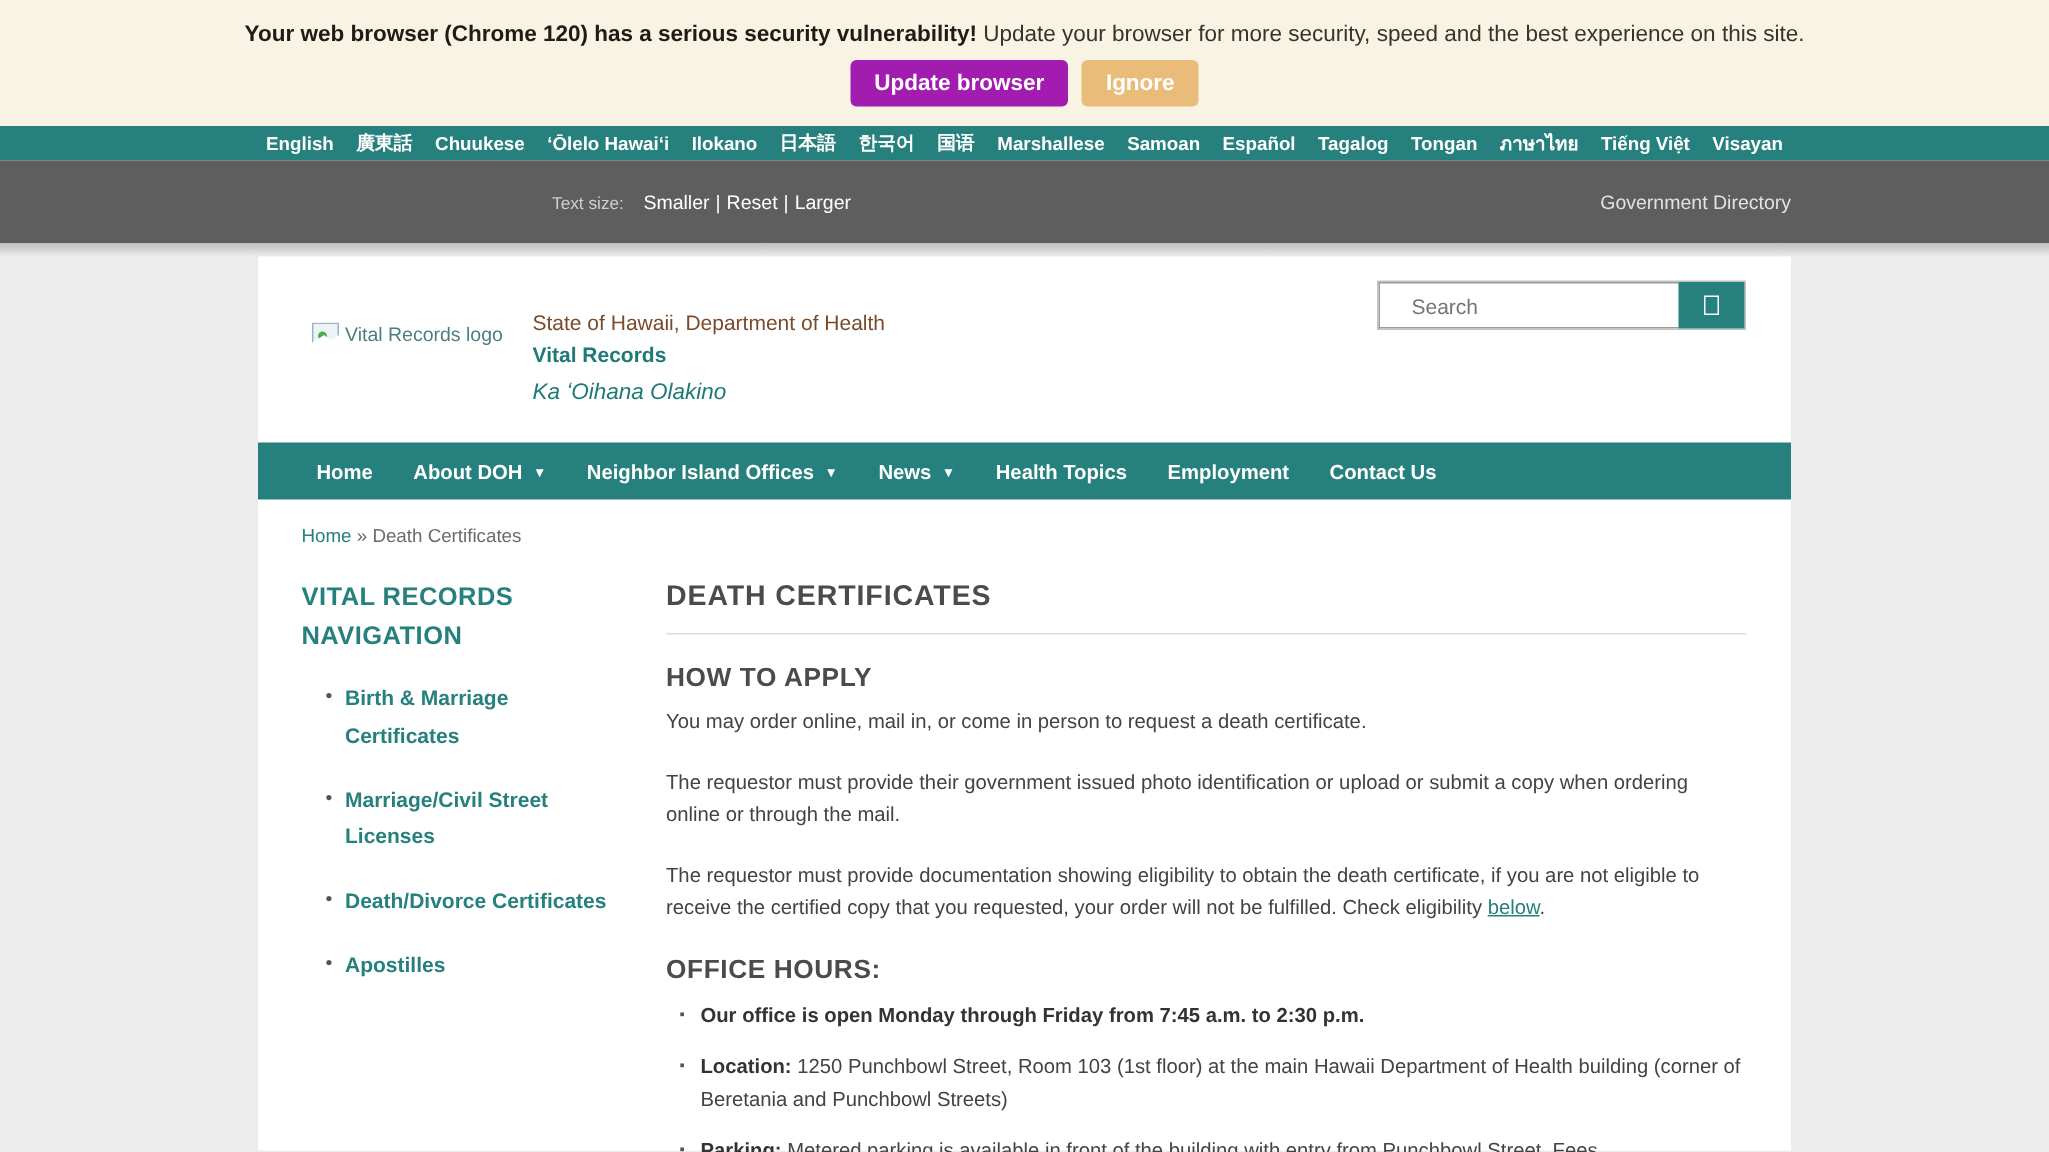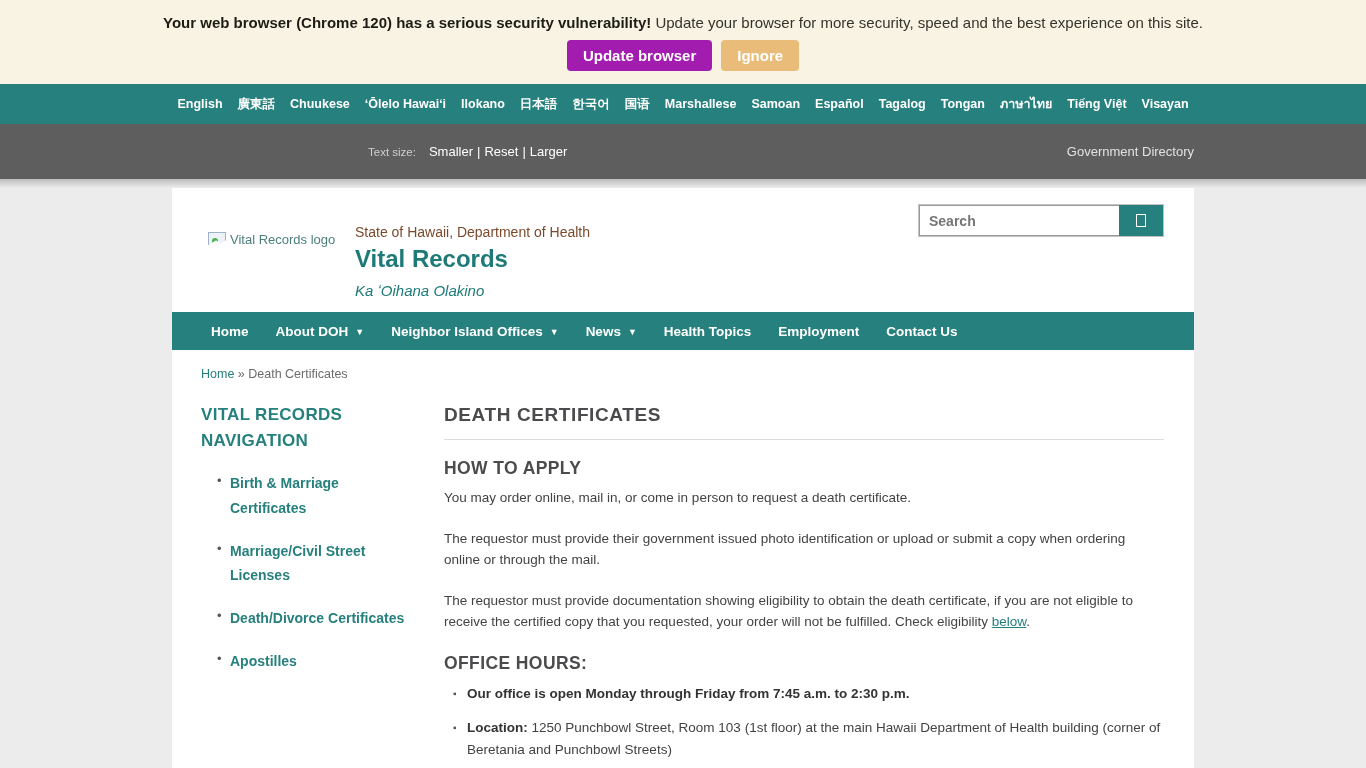--- a/index.html
+++ b/index.html
@@ -11,21 +11,21 @@
   .banner-text { font-size:15px; color:#35342c; }
   .banner-text .bold { font-weight:bold; color:#1d1c15; }
   .banner-buttons { margin-top:9px; display:flex; justify-content:center; gap:9px; }
   .btn { display:inline-block; border:none; border-radius:4px; padding:7px 16px;
          font-size:15px; font-weight:bold; color:#ffffff; cursor:pointer;
          font-family:"Liberation Sans", sans-serif; }
   .btn-update { background:#a21caf; }
   .btn-ignore { background:#e9bd79; }
 
   
-  .lang-bar { background:#26807d; height:40px; display:flex; justify-content:center;
+  .lang-bar { background:#26807d; height:23px; display:flex; justify-content:center;
               align-items:center; gap:15px; }
   .lang-bar a { color:#ffffff; font-size:12.5px; font-weight:bold; text-decoration:none;
                 white-space:nowrap; }
 
   
   .utility-bar { background:#5e5e5e; height:55px; }
   .utility-inner { width:1022px; margin:0 auto; height:100%; display:flex;
                    align-items:center; justify-content:space-between; }
   .textsize-group { display:flex; align-items:baseline; gap:13px; margin-left:196px; }
   .textsize-label { color:#cfcfcf; font-size:11.5px; }
@@ -43,28 +43,28 @@
   .logo-wrap { position:absolute; left:36px; top:44px; display:flex; align-items:center;
                gap:4px; }
   .broken-img { width:18px; height:15px; border:1px solid #9fb3c8; background:#eef3f8;
                 position:relative; display:inline-block;
                 clip-path:polygon(0 0, 100% 0, 100% 55%, 70% 80%, 45% 55%, 0 90%); }
   .broken-img::after { content:""; position:absolute; left:3px; bottom:2px; width:6px;
                        height:6px; border-radius:50%; background:#4caf50; }
   .logo-alt { color:#4d7e7e; font-size:13px; }
   .titles { position:absolute; left:183px; top:36px; }
   .agency { color:#7b4a2c; font-size:14px; margin-bottom:5px; }
-  .site-name { color:#1d7a77; font-size:24px; font-weight:bold; margin-bottom:9px; }
+  .site-name { color:#1d7a77; font-size:14px; font-weight:bold; margin-bottom:9px; }
   .hawaiian { color:#1d7a77; font-size:15px; font-style:italic; }
   .search-wrap { position:absolute; right:30px; top:16px; width:246px; height:33px;
                  border:1px solid #c2c2c2; background:#ffffff; display:flex;
                  align-items:stretch; }
-  .search-input { flex:1; border:1px solid #9b9b9b; border-right:none; padding:0 9px;
+  .search-input { flex:1; border:1px solid #9b9b9b; border-right:none; padding:0 21px;
                   font-size:14px; color:#555; font-family:"Liberation Sans",sans-serif;
-                  outline:none; min-width:0;font-weight:bold; }
+                  outline:none; min-width:0; }
   .search-btn { width:44px; background:#26807d; border:none; cursor:pointer;
                 display:flex; align-items:center; justify-content:center; }
   .search-glyph { width:10px; height:13px; border:1.5px solid #ffffff; display:block; }
 
   
   .main-nav { background:#26807d; height:38px; display:flex; align-items:center;
               padding-left:39px; gap:27px; }
   .nav-item { color:#ffffff; font-size:13.5px; font-weight:bold; text-decoration:none;
               display:flex; align-items:center; gap:7px; white-space:nowrap; }
   .caret { font-size:9px; position:relative; top:1px; }

